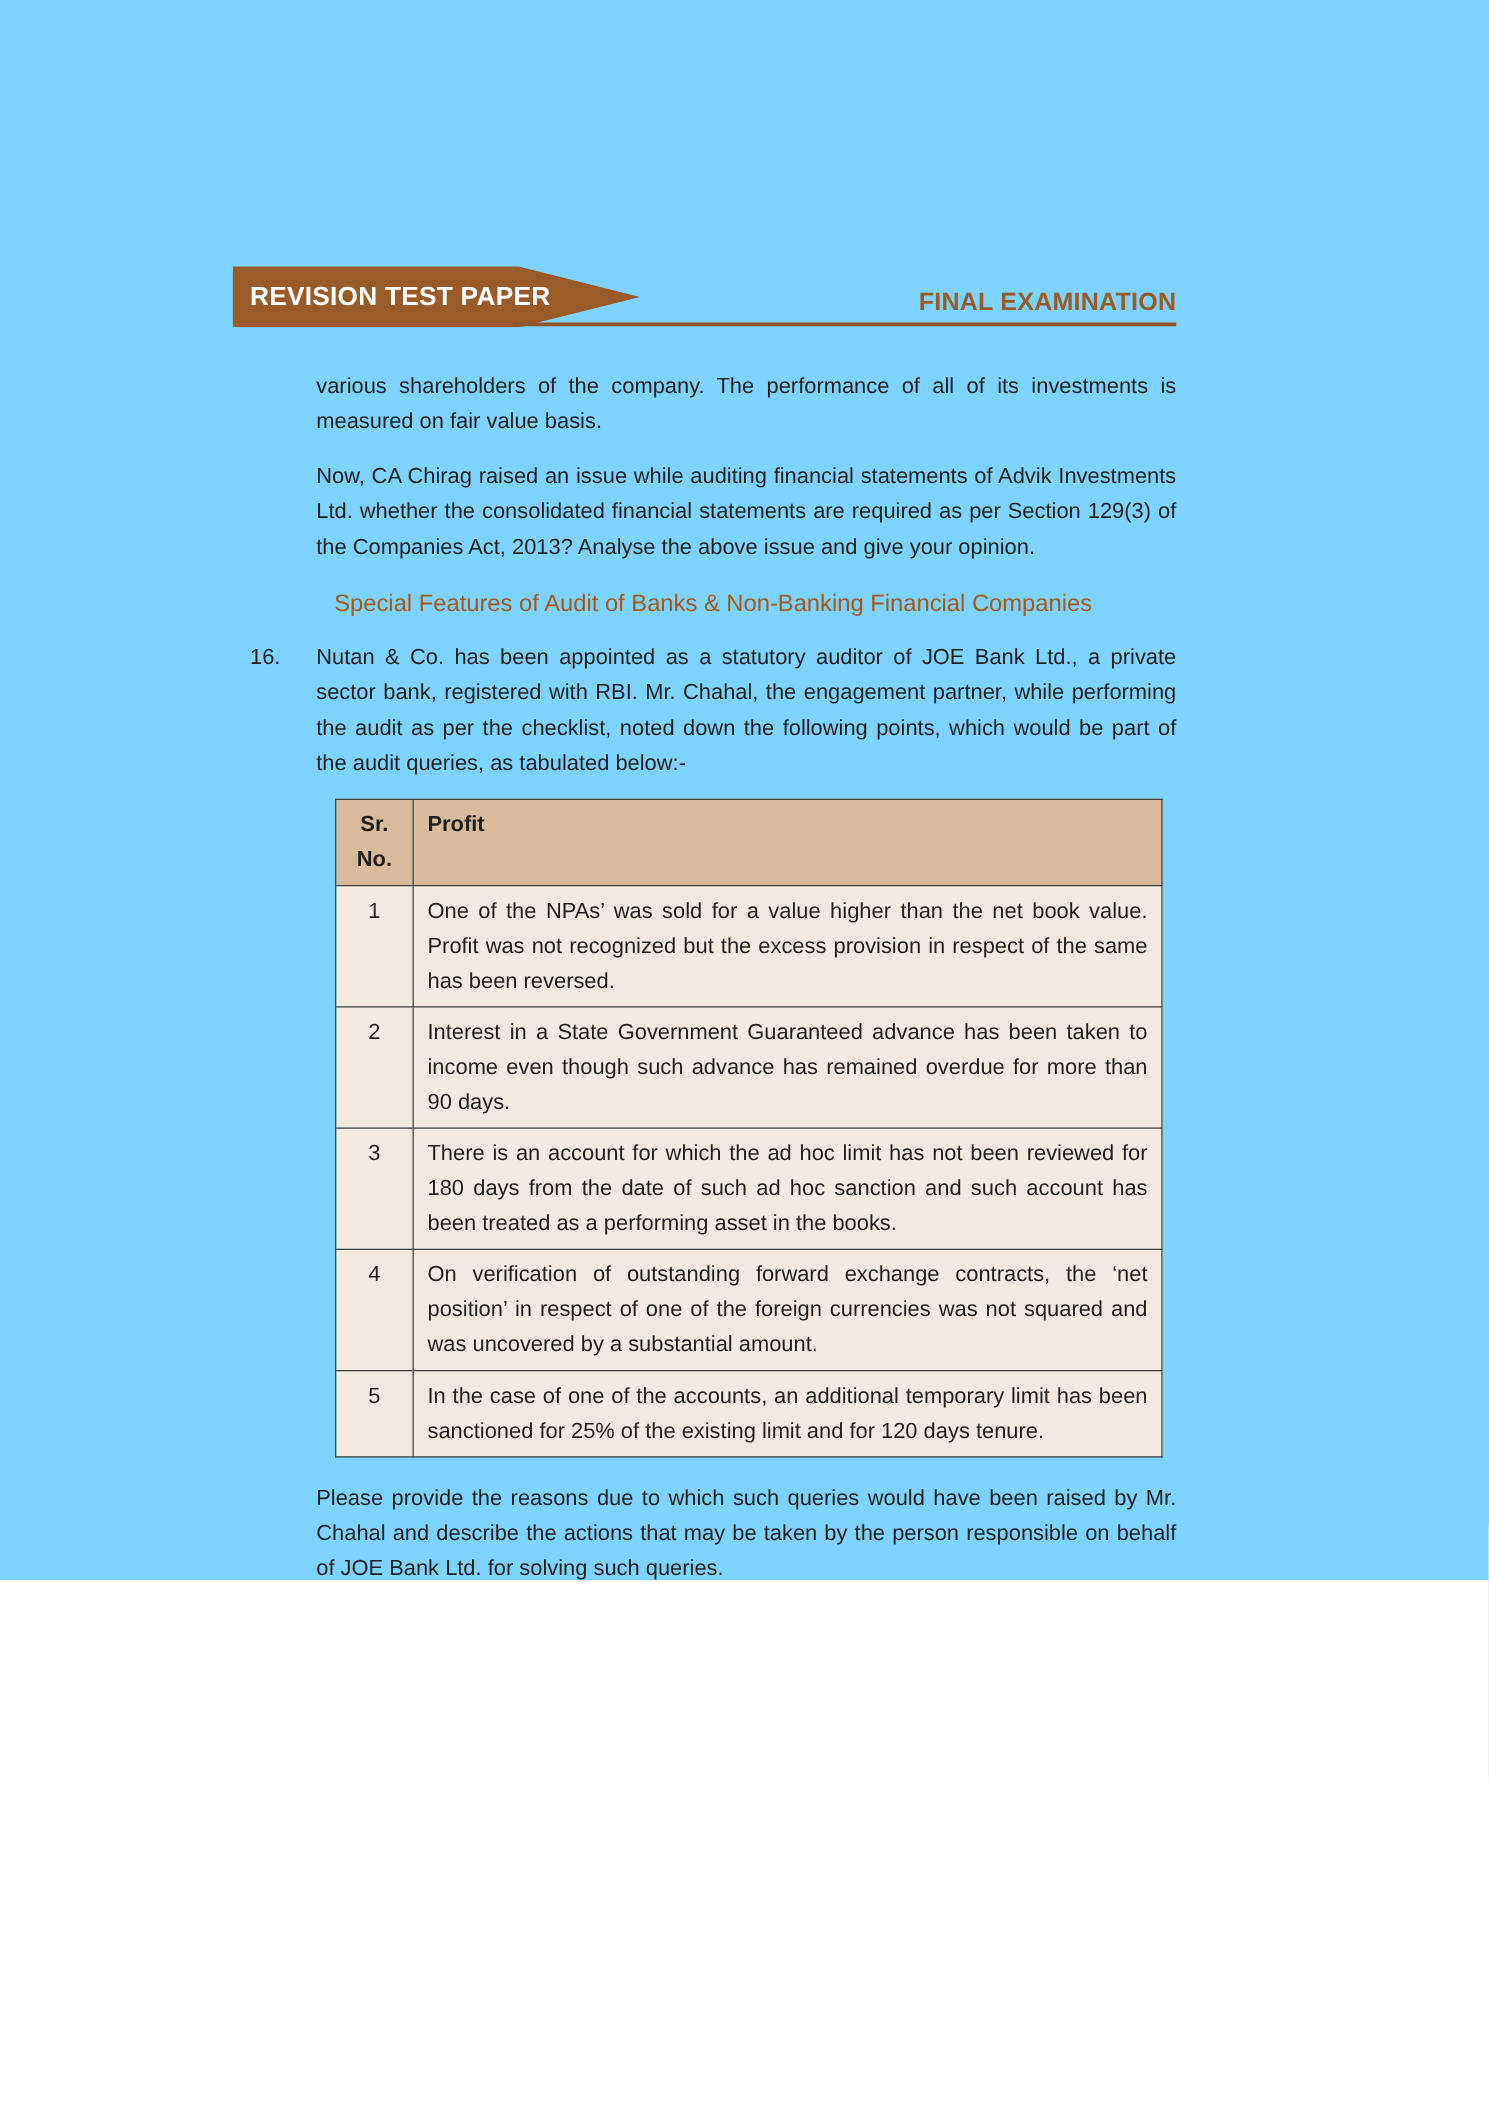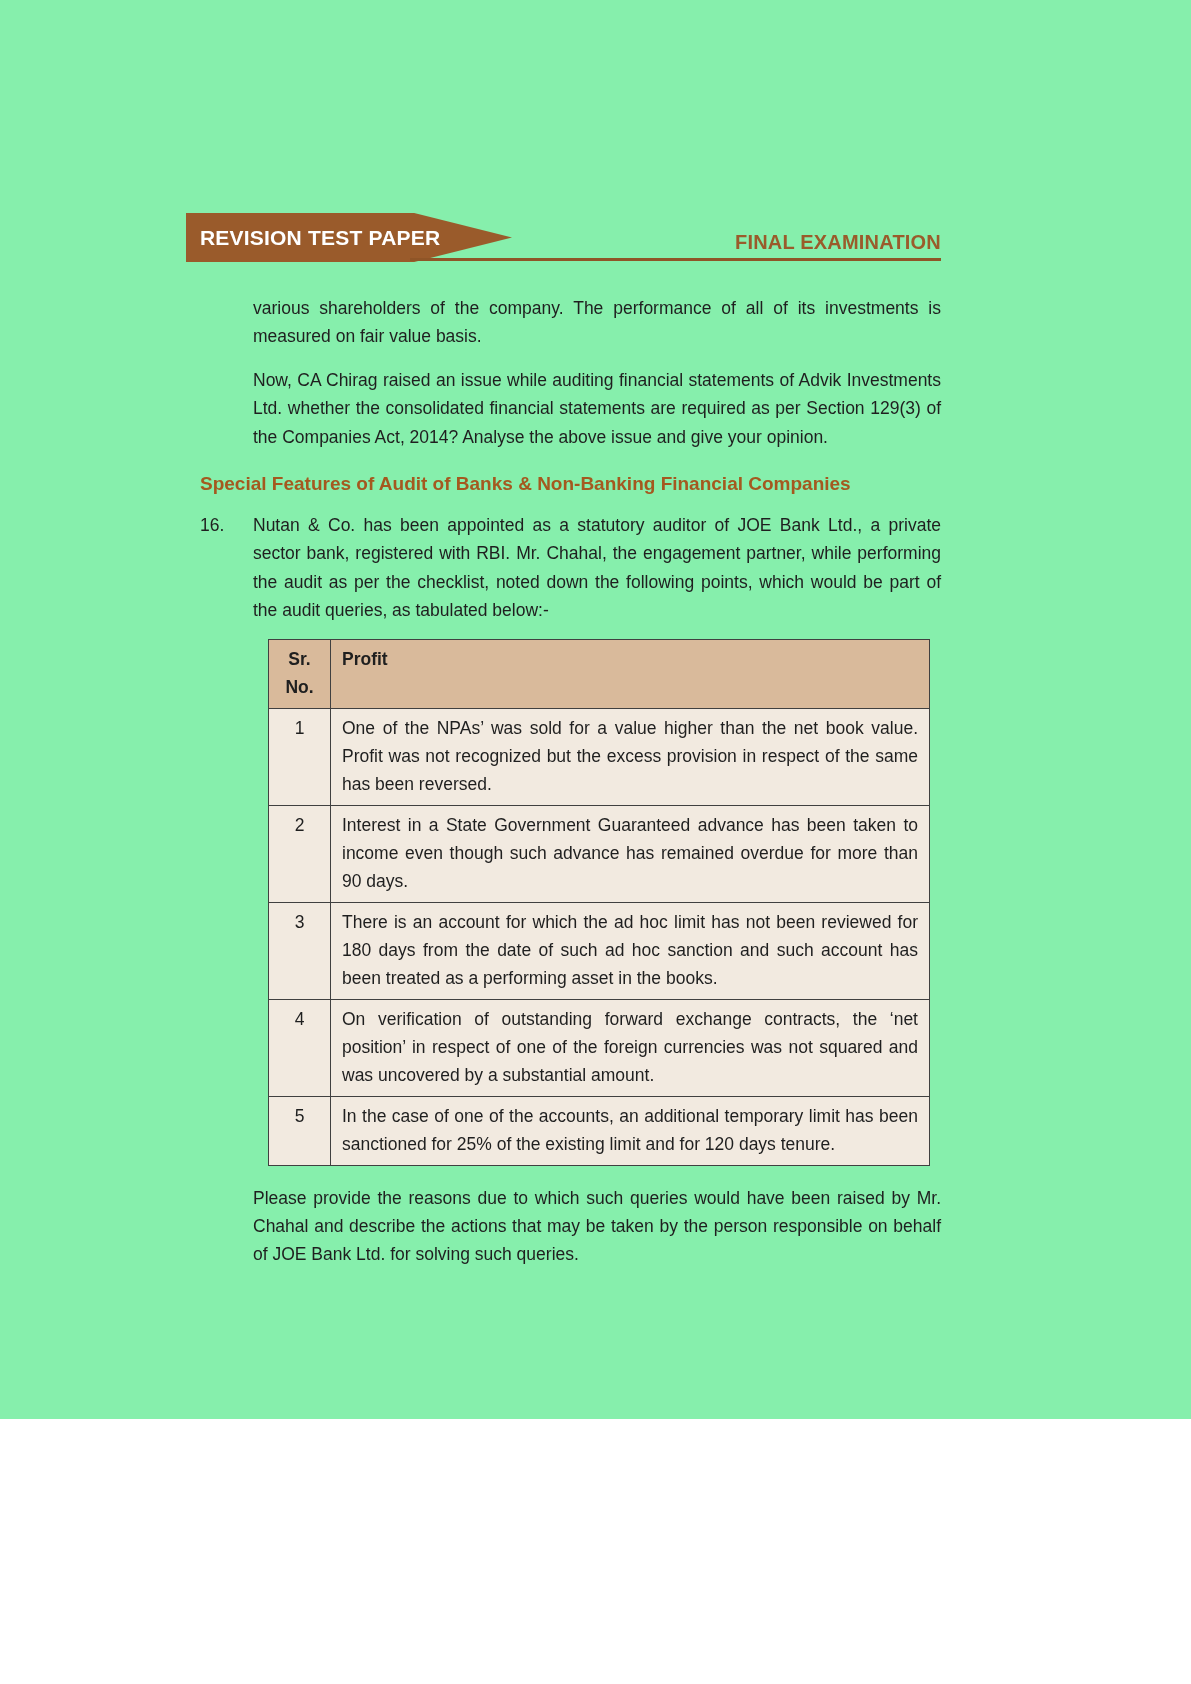--- a/index.html
+++ b/index.html
@@ -1,20 +1,20 @@
 <!DOCTYPE html>
 <html><head>
 <meta charset="utf-8">
 <style>
   html, body { margin: 0; padding: 0; background: #ffffff; }
   .page {
     position: relative;
     width: 1191px;
-    height: 1419px;
-    background: #86efac;
+    height: 1264px;
+    background: #7dd3fc;
     font-family: "Liberation Sans", sans-serif;
     color: #1f1f1f;
     overflow: hidden;
   }
 
   
   .header-banner {
     position: absolute;
     left: 186px; top: 213px;
     width: 326px; height: 49px;
@@ -50,23 +50,24 @@
   }
   .para {
     margin: 0 0 15px 53px;
     width: 688px;
     text-align: justify;
     text-justify: inter-word;
   }
   .section-heading {
     margin: 20px 0 14px 0;
     color: #a4591f;
-    font-weight: bold;
+    font-weight: normal;
     font-size: 19px;
     line-height: 26px;
+    text-align: center;
   }
   .question {
     display: flex;
     margin: 0 0 14px 0;
   }
   .question .q-num {
     width: 53px;
     flex: 0 0 53px;
   }
   .question .q-text {
@@ -130,21 +131,21 @@
   <div class="header-banner">
     <span class="banner-text">REVISION TEST PAPER</span>
   </div>
   <div class="header-rule"></div>
   <div class="header-right">FINAL EXAMINATION</div>
 
   <div class="content">
 
     <p class="para">various shareholders of the company. The performance of all of its investments is measured on fair value basis.</p>
 
-    <p class="para">Now, CA Chirag raised an issue while auditing financial statements of Advik Investments Ltd. whether the consolidated financial statements are required as per Section 129(3) of the Companies Act, 2014?  Analyse the above issue and give your opinion.</p>
+    <p class="para">Now, CA Chirag raised an issue while auditing financial statements of Advik Investments Ltd. whether the consolidated financial statements are required as per Section 129(3) of the Companies Act, 2013?  Analyse the above issue and give your opinion.</p>
 
     <div class="section-heading">Special Features of Audit of Banks &amp; Non-Banking Financial Companies</div>
 
     <div class="question">
       <div class="q-num">16.</div>
       <div class="q-text">Nutan &amp; Co. has been appointed as a statutory auditor of JOE Bank Ltd., a private sector bank, registered with RBI. Mr. Chahal, the engagement partner, while performing the audit as per the checklist, noted down the following points, which would be part of the audit queries, as tabulated below:-</div>
     </div>
 
     <table class="query-table">
       <colgroup>

